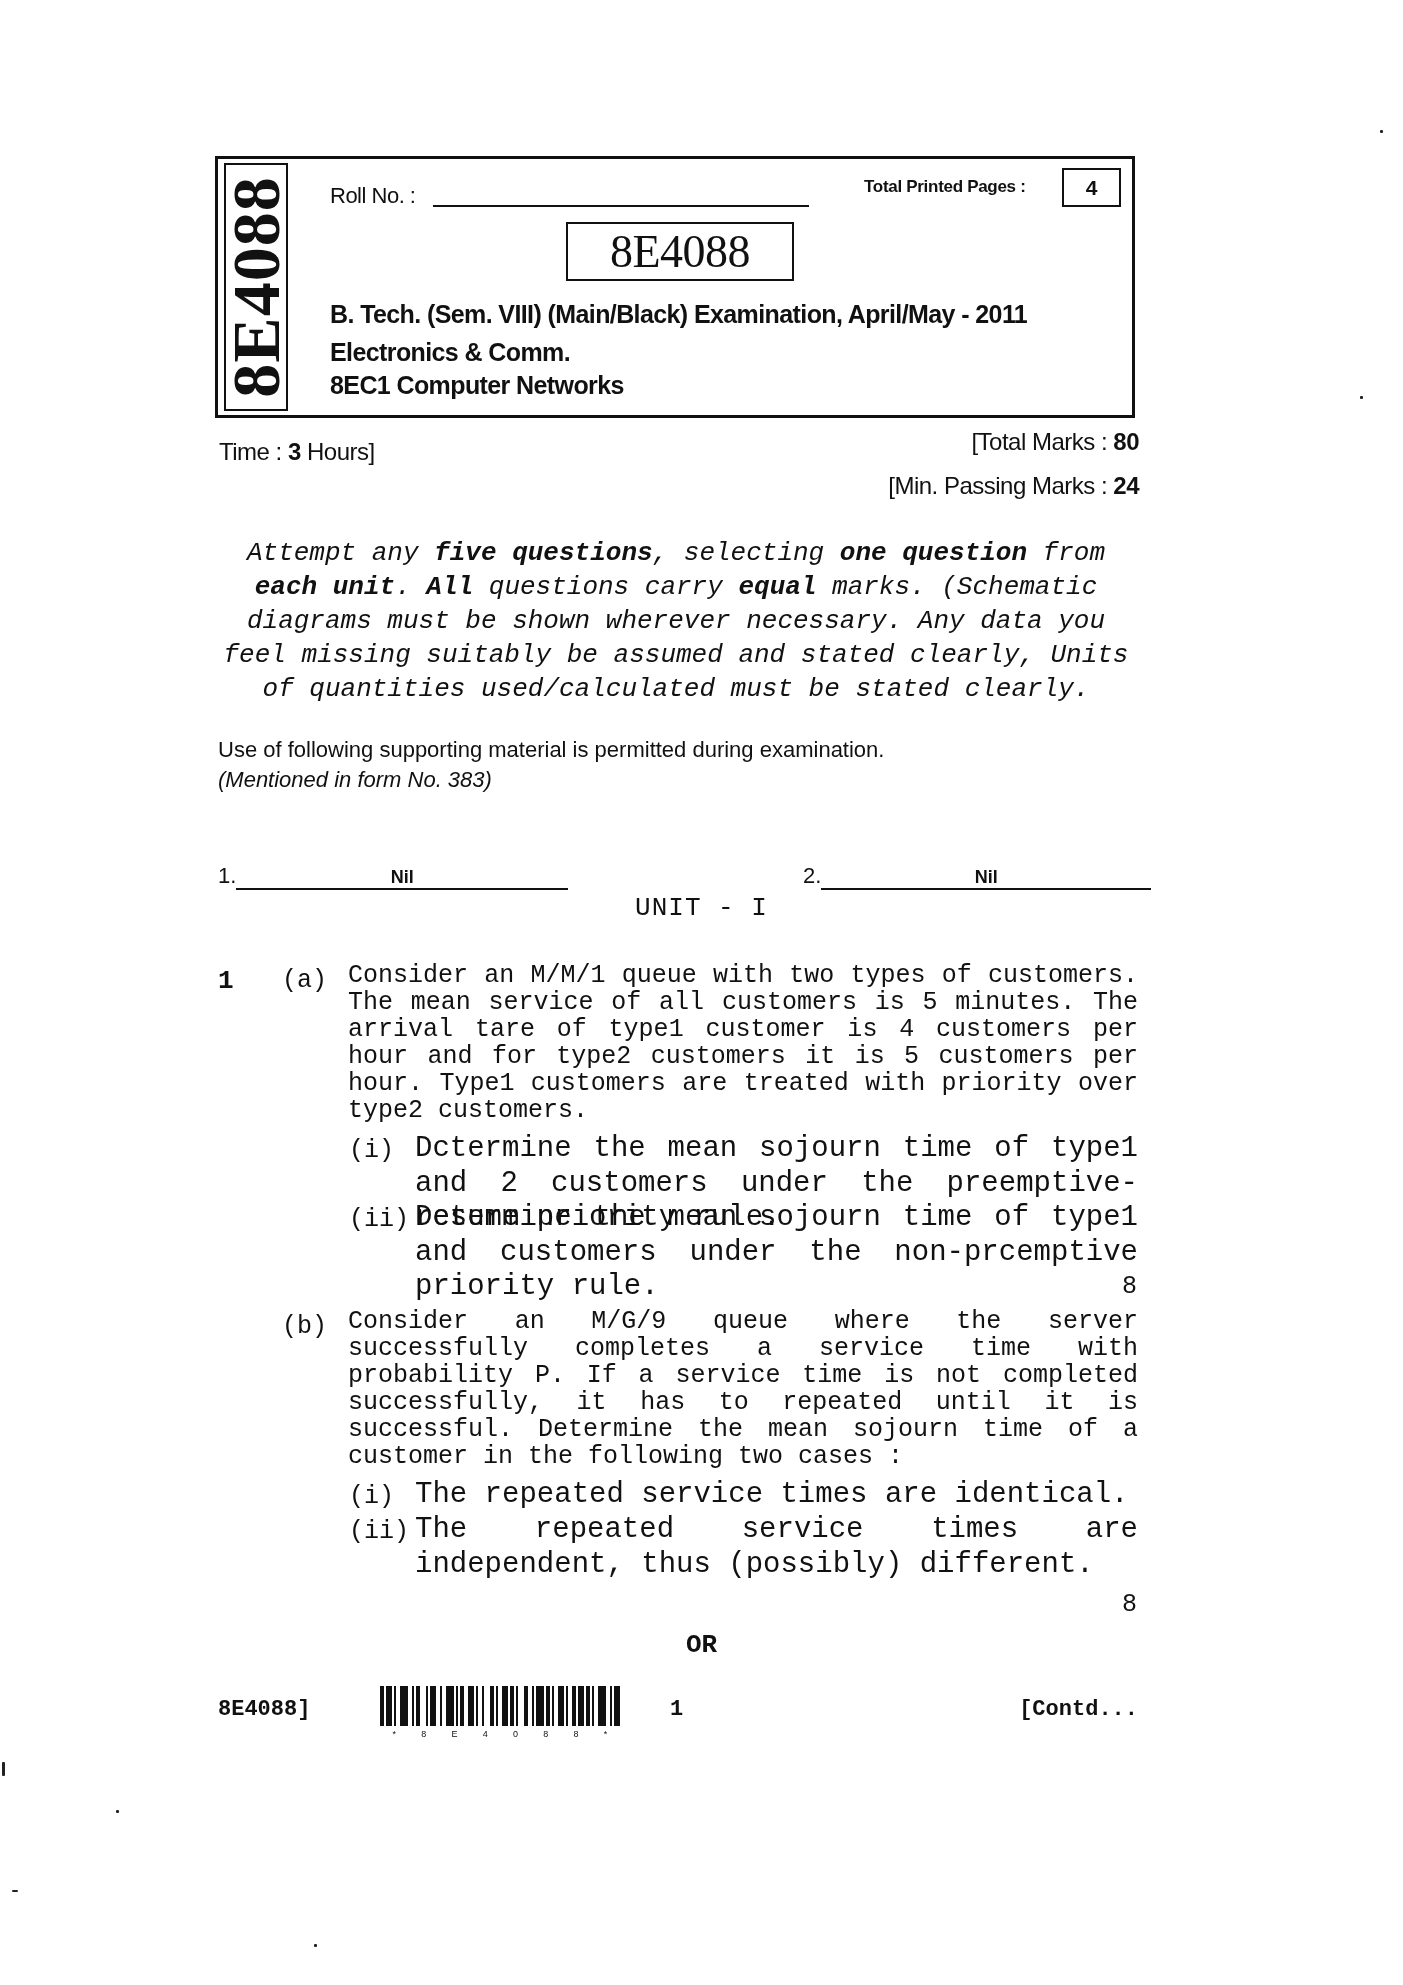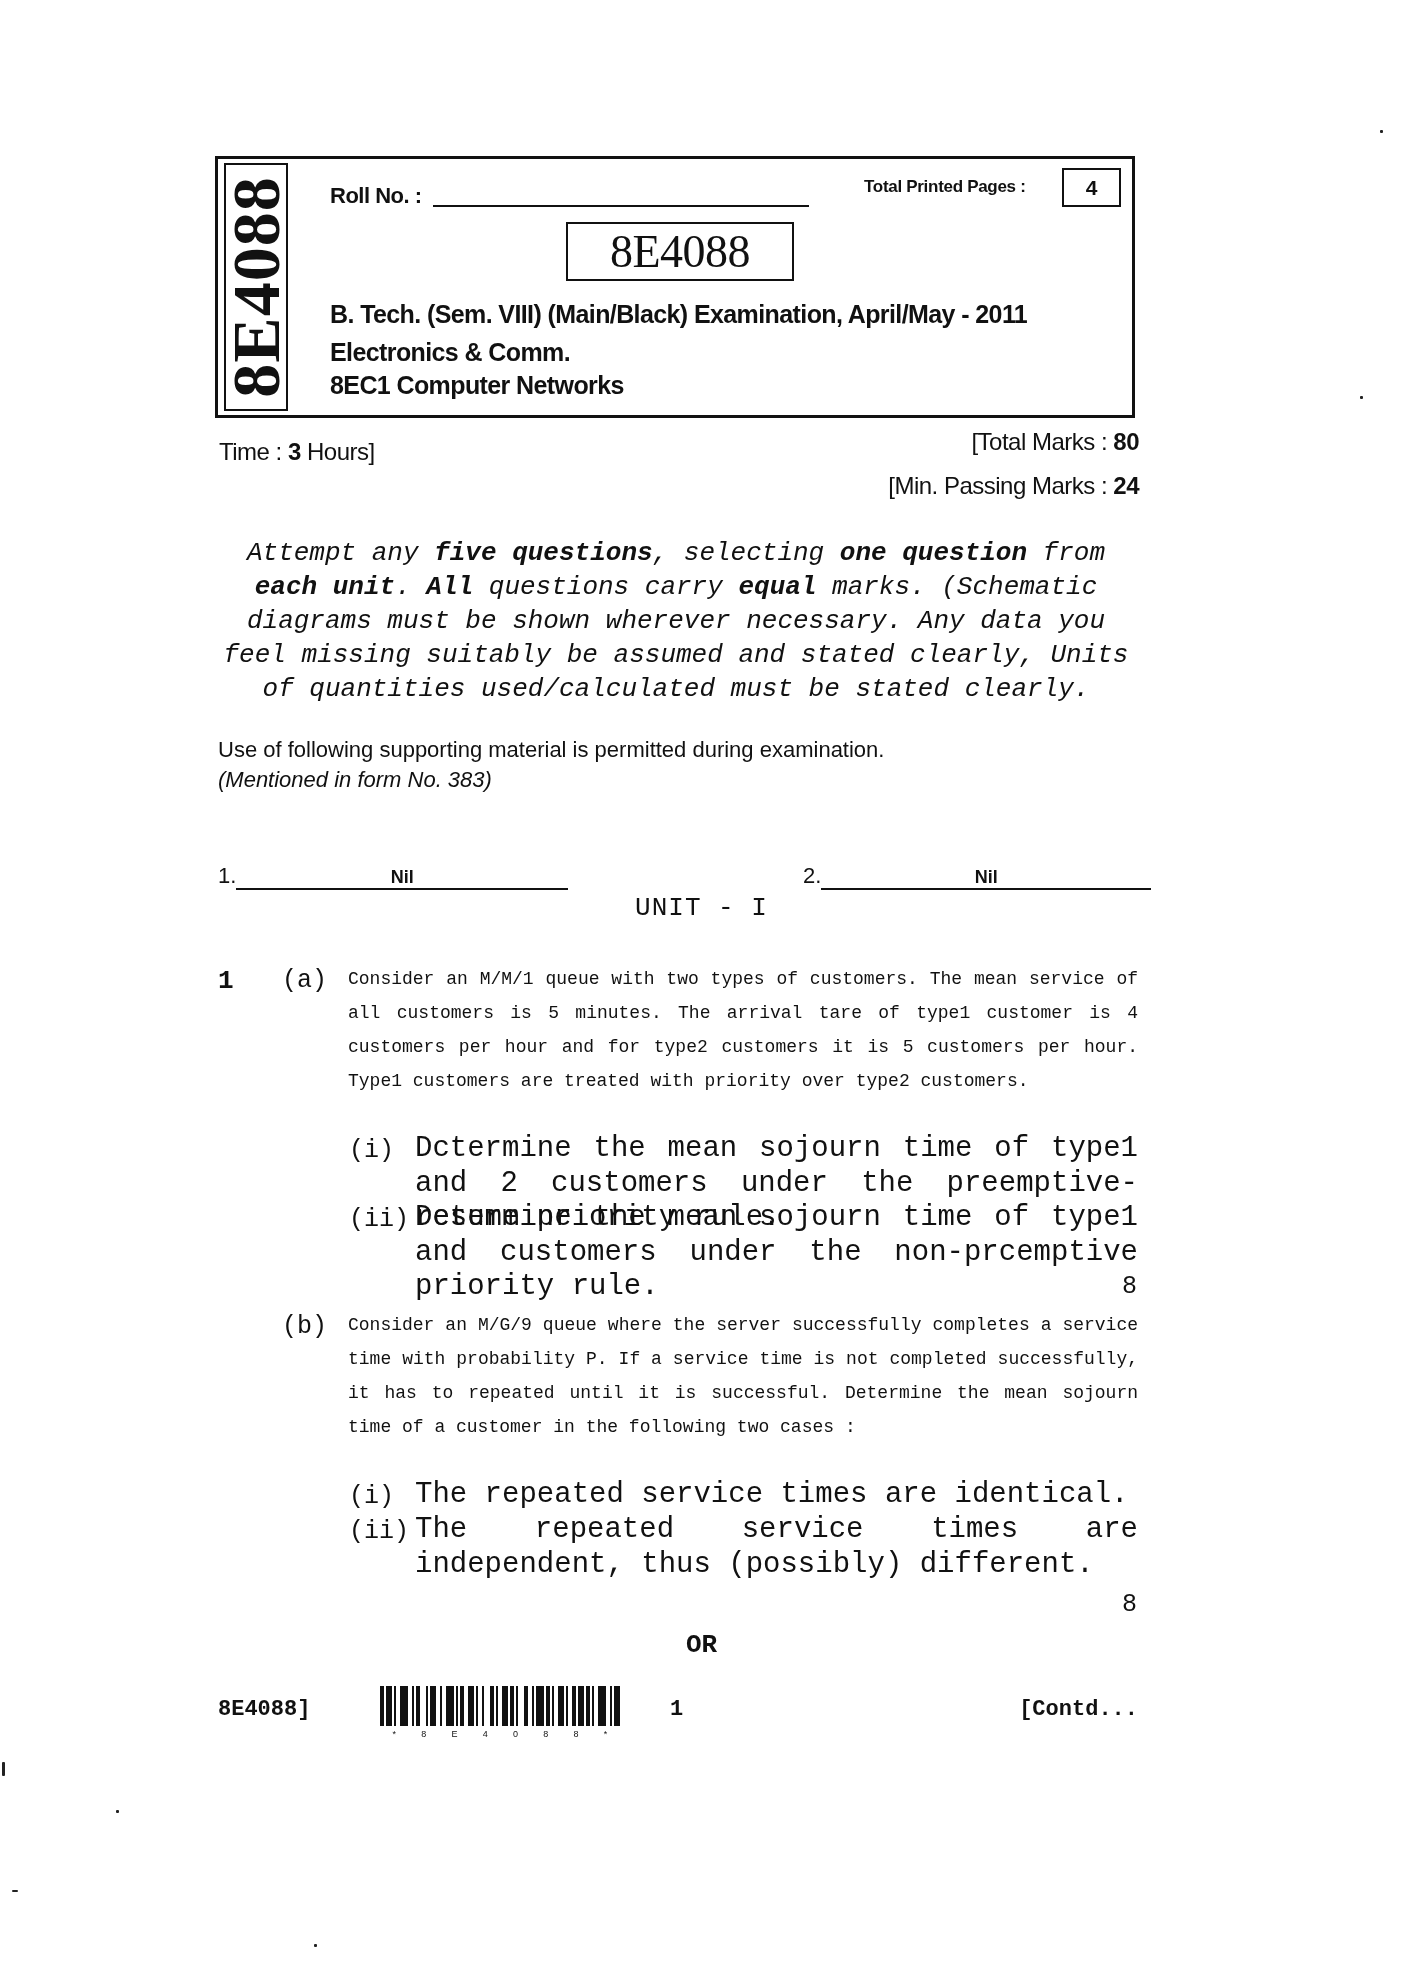--- a/index.html
+++ b/index.html
@@ -19,21 +19,21 @@
   #code-strip {
     left: 224px; top: 163px; width: 64px; height: 248px;
     border: 2px solid #111; box-sizing: border-box;
     display: flex; align-items: center; justify-content: center;
   }
   #code-strip span {
     display: block; transform: rotate(-90deg); white-space: nowrap;
     font-family: "Liberation Serif", serif; font-weight: bold;
     font-size: 68px; letter-spacing: 1px; line-height: 1;
   }
-  #roll-label { left: 330px; top: 183px; font-size: 22px; font-weight: bold; letter-spacing: -0.5px; }
+  #roll-label { left: 330px; top: 183px; font-size: 22px; font-weight: normal; letter-spacing: -0.5px; }
   #roll-line { left: 433px; top: 205px; width: 376px; border-bottom: 2px solid #111; }
   #pages-label { left: 864px; top: 177px; font-size: 17px; font-weight: bold; letter-spacing: -0.3px; }
   #pages-box {
     left: 1062px; top: 168px; width: 59px; height: 39px;
     border: 2px solid #111; box-sizing: border-box;
     font-size: 21px; font-weight: bold; display: flex; align-items: center; justify-content: center;
   }
   #paper-code-box {
     left: 566px; top: 222px; width: 228px; height: 59px;
     border: 2px solid #111; box-sizing: border-box;
@@ -67,21 +67,21 @@
   #nil1 .nil-blank { width: 332px; }
   #nil2 { left: 803px; }
   #nil2 .nil-blank { width: 330px; }
 
   
   #unit-heading { left: 0; width: 1403px; top: 893px; text-align: center; font-size: 26px; letter-spacing: 1px; }
 
   
   .q-num { left: 218px; font-size: 26px; font-weight: bold; }
   .q-part { left: 282px; font-size: 25px; }
-  .q-body { left: 348px; width: 790px; font-size: 18px; line-height: 34px; text-align: justify; }
+  .q-body { left: 348px; width: 790px; font-size: 25px; line-height: 27px; text-align: justify; }
   .sub-label { left: 349px; font-size: 25px; }
   .sub-body { left: 415px; width: 723px; font-size: 29px; line-height: 34.6px; text-align: justify; }
   .marks { right: 266px; font-size: 25px; }
 
   #or-label { left: 0; width: 1403px; top: 1630px; text-align: center; font-size: 26px; font-weight: bold; }
 
   
   #footer-code { left: 218px; top: 1697px; font-size: 22px; font-weight: bold; }
   #barcode { left: 380px; top: 1686px; width: 240px; height: 40px; display: flex; align-items: stretch; gap: 0; }
   #barcode i { display: block; background: #111; }

